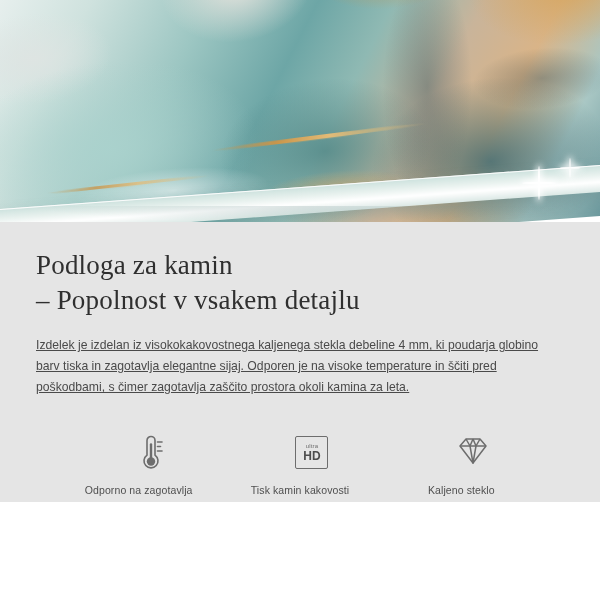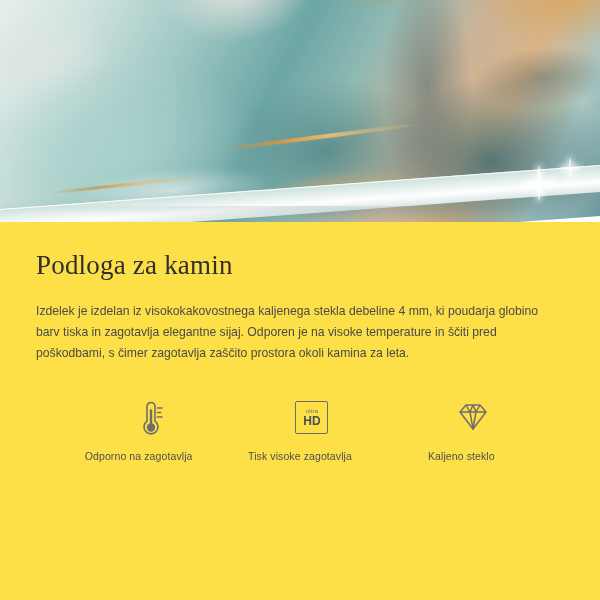--- a/index.html
+++ b/index.html
@@ -11,22 +11,22 @@
     height: 600px;
     background: #ffffff;
     font-family: "Liberation Sans", sans-serif;
     color: #3a3a3a;
     overflow: hidden;
   }
 
   .page {
     position: relative;
     width: 600px;
-    height: 600px;
-    background: #fde047;
+    height: 502px;
+    background: #e5e5e5;
   }
 
   
   .hero {
     position: relative;
     width: 600px;
     height: 222px;
     overflow: hidden;
     background: #ffffff;
   }
@@ -150,20 +150,21 @@
     letter-spacing: .2px;
   }
   .headline .l2 { display: block; }
 
   .body-copy {
     font-size: 12.2px;
     line-height: 1.72;
     color: #4a4a4a;
     margin: 0;
     max-width: 530px;
+    text-decoration: underline;
   }
 
   
   .features {
     margin-top: 26px;
     display: grid;
     grid-template-columns: repeat(3, 1fr);
     row-gap: 12px;
     padding: 0 22px;
   }
@@ -230,20 +231,21 @@
     </div>
     <div class="glass-edge"></div>
     <div class="glass-edge-shadow"></div>
     <div class="sparkle s1"></div>
     <div class="sparkle s2"></div>
   </div>
 
   <div class="content">
     <h1 class="headline">
       <span>Podloga za kamin</span>
+      <span class="l2">– Popolnost v vsakem detajlu</span>
     </h1>
 
     <p class="body-copy">Izdelek je izdelan iz visokokakovostnega kaljenega stekla debeline 4 mm, ki poudarja globino barv tiska in zagotavlja elegantne sijaj. Odporen je na visoke temperature in ščiti pred poškodbami, s čimer zagotavlja zaščito prostora okoli kamina za leta.</p>
 
     <div class="features">
 
       <div class="feature">
         <div class="feature-icon">
           <svg width="40" height="44" viewBox="0 0 40 44">
             <g fill="none" stroke="#6d6d6d" stroke-width="1.6" stroke-linecap="round">
@@ -259,21 +261,21 @@
         <div class="feature-label">Odporno na zagotavlja</div>
       </div>
 
       <div class="feature">
         <div class="feature-icon">
           <div class="ultrahd">
             <span class="u1">ultra</span>
             <span class="u2">HD</span>
           </div>
         </div>
-        <div class="feature-label">Tisk visoke zagotavlja</div>
+        <div class="feature-label">Tisk kamin kakovosti</div>
       </div>
 
 
       <div class="feature">
         <div class="feature-icon">
           <svg width="44" height="40" viewBox="0 0 44 40">
             <g fill="none" stroke="#6d6d6d" stroke-width="1.5" stroke-linejoin="round">
               <path d="M9 14 L15 7 h14 l6 7 -13 17 z"></path>
               <path d="M9 14 h26"></path>
               <path d="M15 7 l4 7 3-7"></path>

